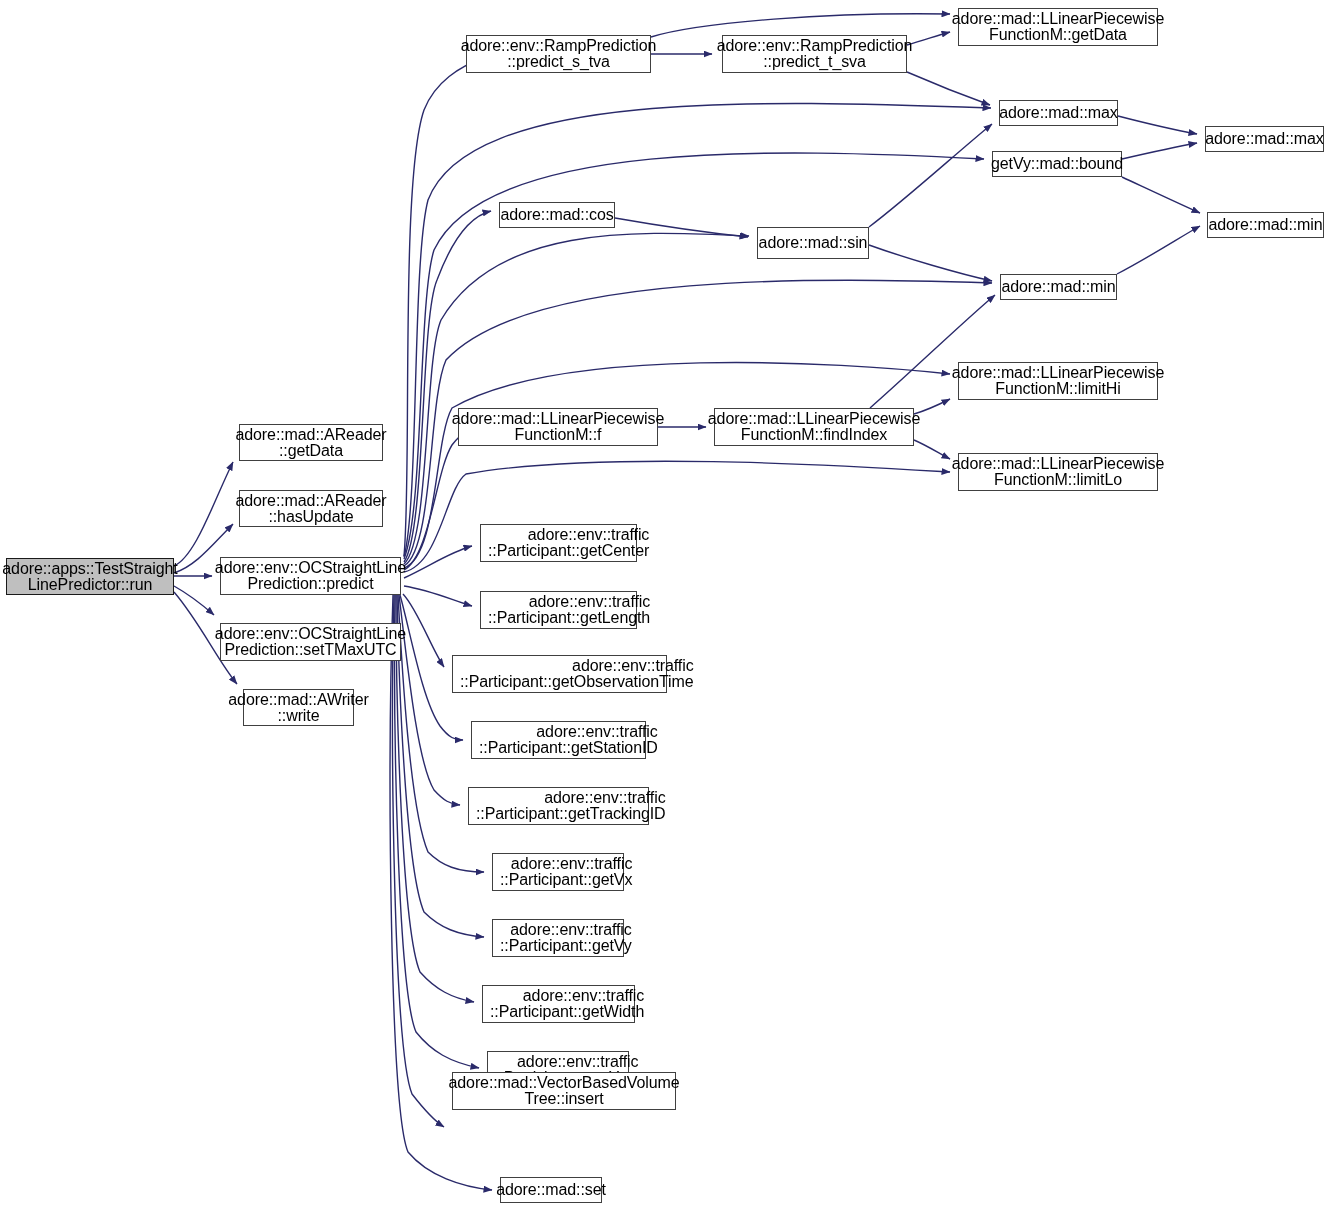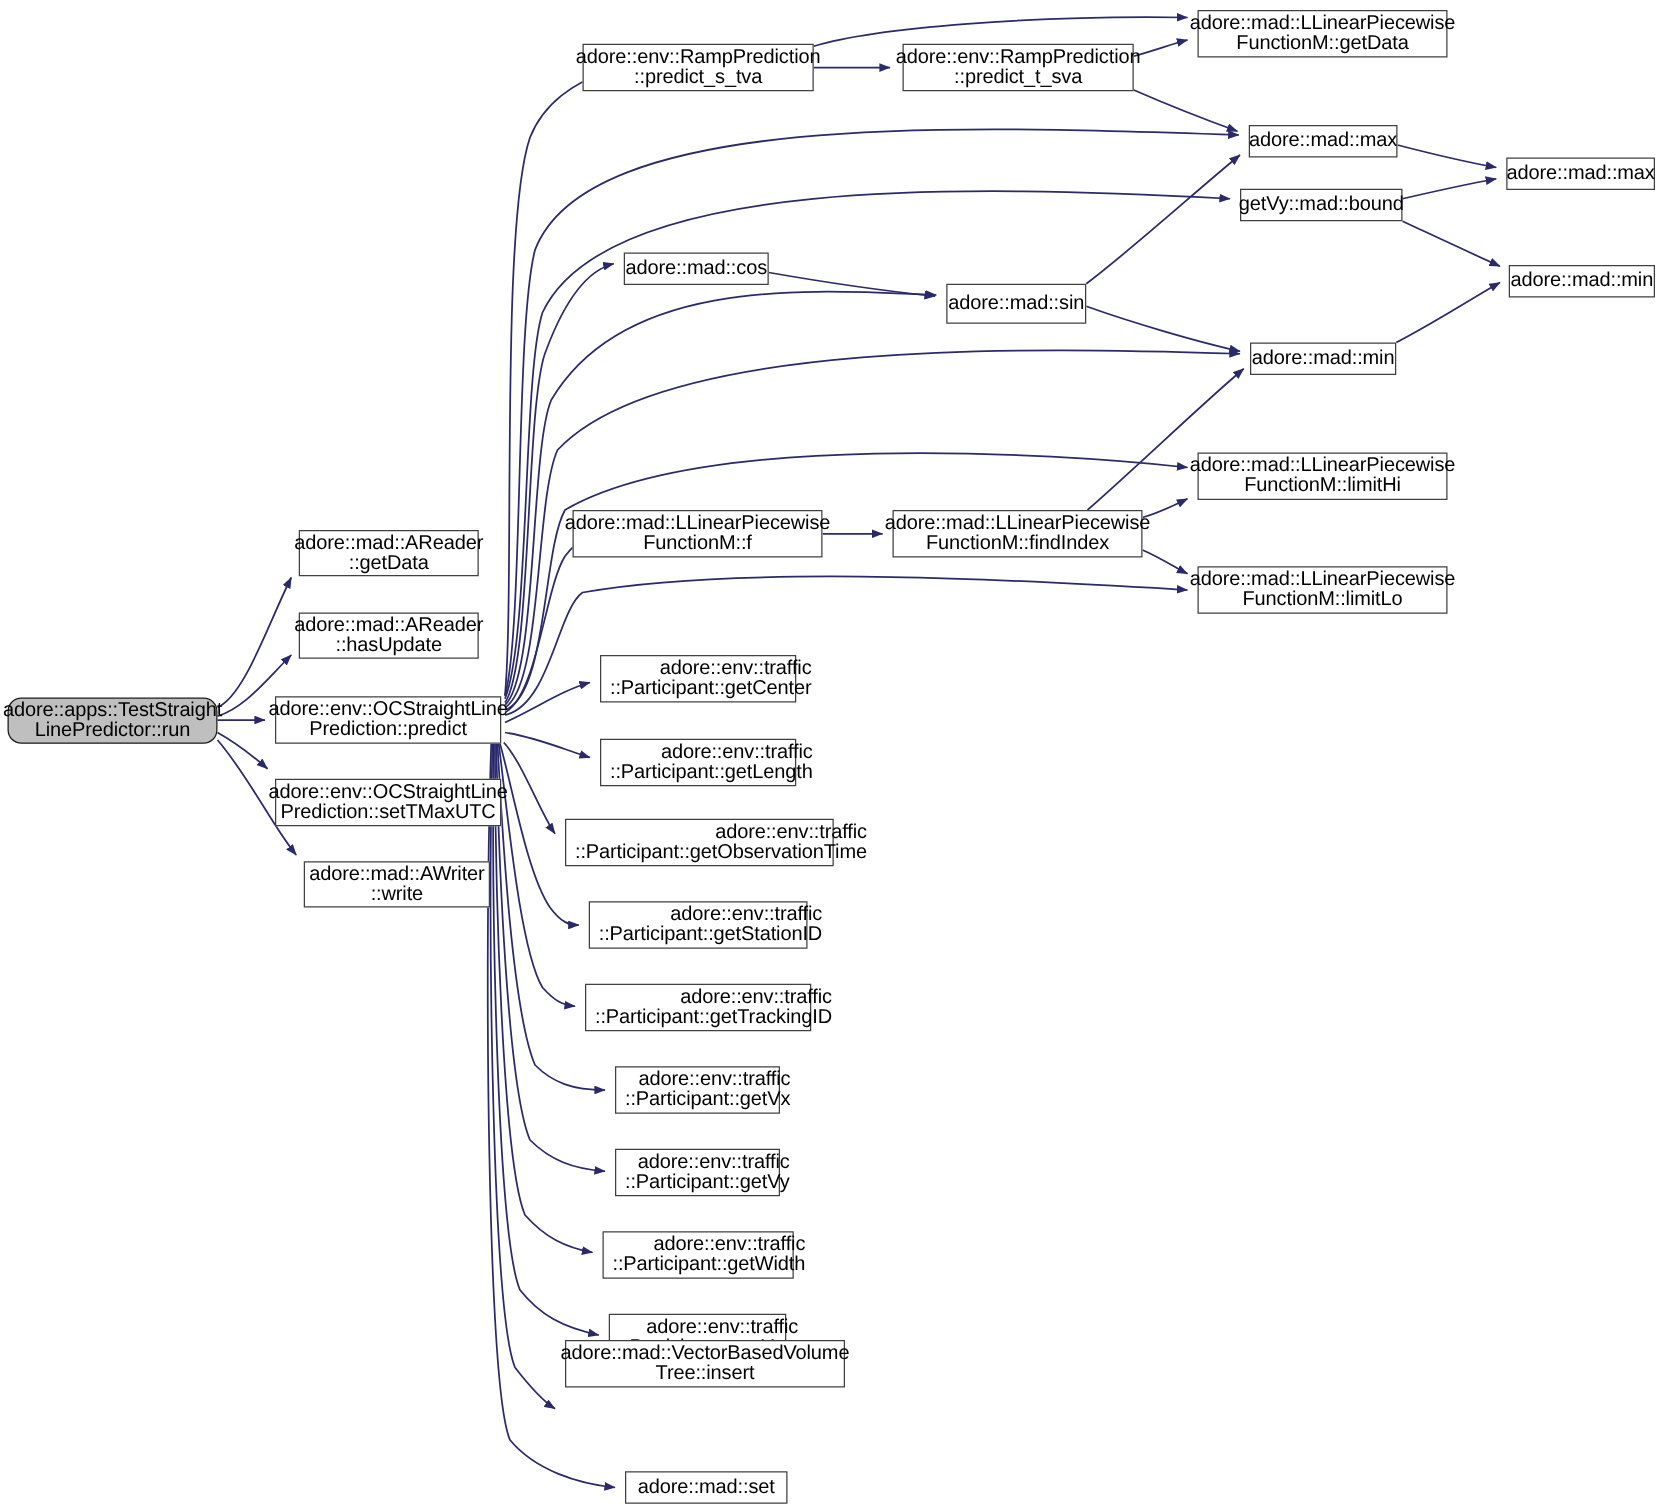--- a/index.html
+++ b/index.html
@@ -96,31 +96,31 @@
         <path d="M1122,159 C1148,153 1175,147 1197,143" marker-end="url(#arrow)" stroke="#2a2a6a"></path>
         <path d="M1122,177 C1150,190 1182,205 1200,213" marker-end="url(#arrow)" stroke="#2a2a6a"></path>
         <path d="M1117,274 C1148,258 1182,236 1200,226" marker-end="url(#arrow)" stroke="#2a2a6a"></path>
         <path d="M658,427 L706,427" marker-end="url(#arrow)" stroke="#2a2a6a"></path>
         <path d="M870,408 C910,373 965,320 995,295" marker-end="url(#arrow)" stroke="#2a2a6a"></path>
         <path d="M914,414 C928,410 940,404 950,399" marker-end="url(#arrow)" stroke="#2a2a6a"></path>
         <path d="M914,440 C928,446 940,454 950,459" marker-end="url(#arrow)" stroke="#2a2a6a"></path>
       </g>
   </svg>
   <div id="node-layer">
-      <div class="node root" style="left: 6px; top: 558px; width: 168px; height: 37px; border-radius: 11px;">adore::apps::TestStraight
+      <div class="node root" style="left: 6px; top: 558px; width: 168px; height: 37px;">adore::apps::TestStraight
 LinePredictor::run</div>
       <div class="node" style="left: 239px; top: 424px; width: 144px; height: 37px;">adore::mad::AReader
 ::getData</div>
       <div class="node" style="left: 239px; top: 490px; width: 144px; height: 37px;">adore::mad::AReader
 ::hasUpdate</div>
       <div class="node" style="left: 220px; top: 557px; width: 181px; height: 38px;">adore::env::OCStraightLine
 Prediction::predict</div>
       <div class="node" style="left: 220px; top: 623px; width: 181px; height: 38px;">adore::env::OCStraightLine
 Prediction::setTMaxUTC</div>
-      <div class="node" style="left: 243px; top: 689px; width: 149px; height: 37px;">adore::mad::AWriter
+      <div class="node" style="left: 243px; top: 689px; width: 111px; height: 37px;">adore::mad::AWriter
 ::write</div>
       <div class="node" style="left: 466px; top: 35px; width: 185px; height: 38px;">adore::env::RampPrediction
 ::predict_s_tva</div>
       <div class="node" style="left: 722px; top: 35px; width: 185px; height: 38px;">adore::env::RampPrediction
 ::predict_t_sva</div>
       <div class="node" style="left: 958px; top: 8px; width: 200px; height: 38px;">adore::mad::LLinearPiecewise
 FunctionM::getData</div>
       <div class="node" style="left: 999px; top: 100px; width: 119px; height: 26px;">adore::mad::max</div>
       <div class="node" style="left: 1205px; top: 126px; width: 119px; height: 26px;">adore::mad::max</div>
       <div class="node" style="left: 992px; top: 151px; width: 130px; height: 26px;">getVy::mad::bound</div>
@@ -149,15 +149,15 @@
       <div class="node leftalign" style="left: 492px; top: 853px; width: 132px; height: 38px;">adore::env::traffic
 ::Participant::getVx</div>
       <div class="node leftalign" style="left: 492px; top: 919px; width: 132px; height: 38px;">adore::env::traffic
 ::Participant::getVy</div>
       <div class="node leftalign" style="left: 482px; top: 985px; width: 153px; height: 38px;">adore::env::traffic
 ::Participant::getWidth</div>
       <div class="node leftalign" style="left: 487px; top: 1051px; width: 142px; height: 38px;">adore::env::traffic
 ::Participant::getYaw</div>
       <div class="node" style="left: 452px; top: 1072px; width: 224px; height: 38px;">adore::mad::VectorBasedVolume
 Tree::insert</div>
-      <div class="node" style="left: 500px; top: 1177px; width: 130px; height: 26px;">adore::mad::set</div>
+      <div class="node" style="left: 500px; top: 1177px; width: 102px; height: 26px;">adore::mad::set</div>
     </div>
 </div>
 
 </body></html>

